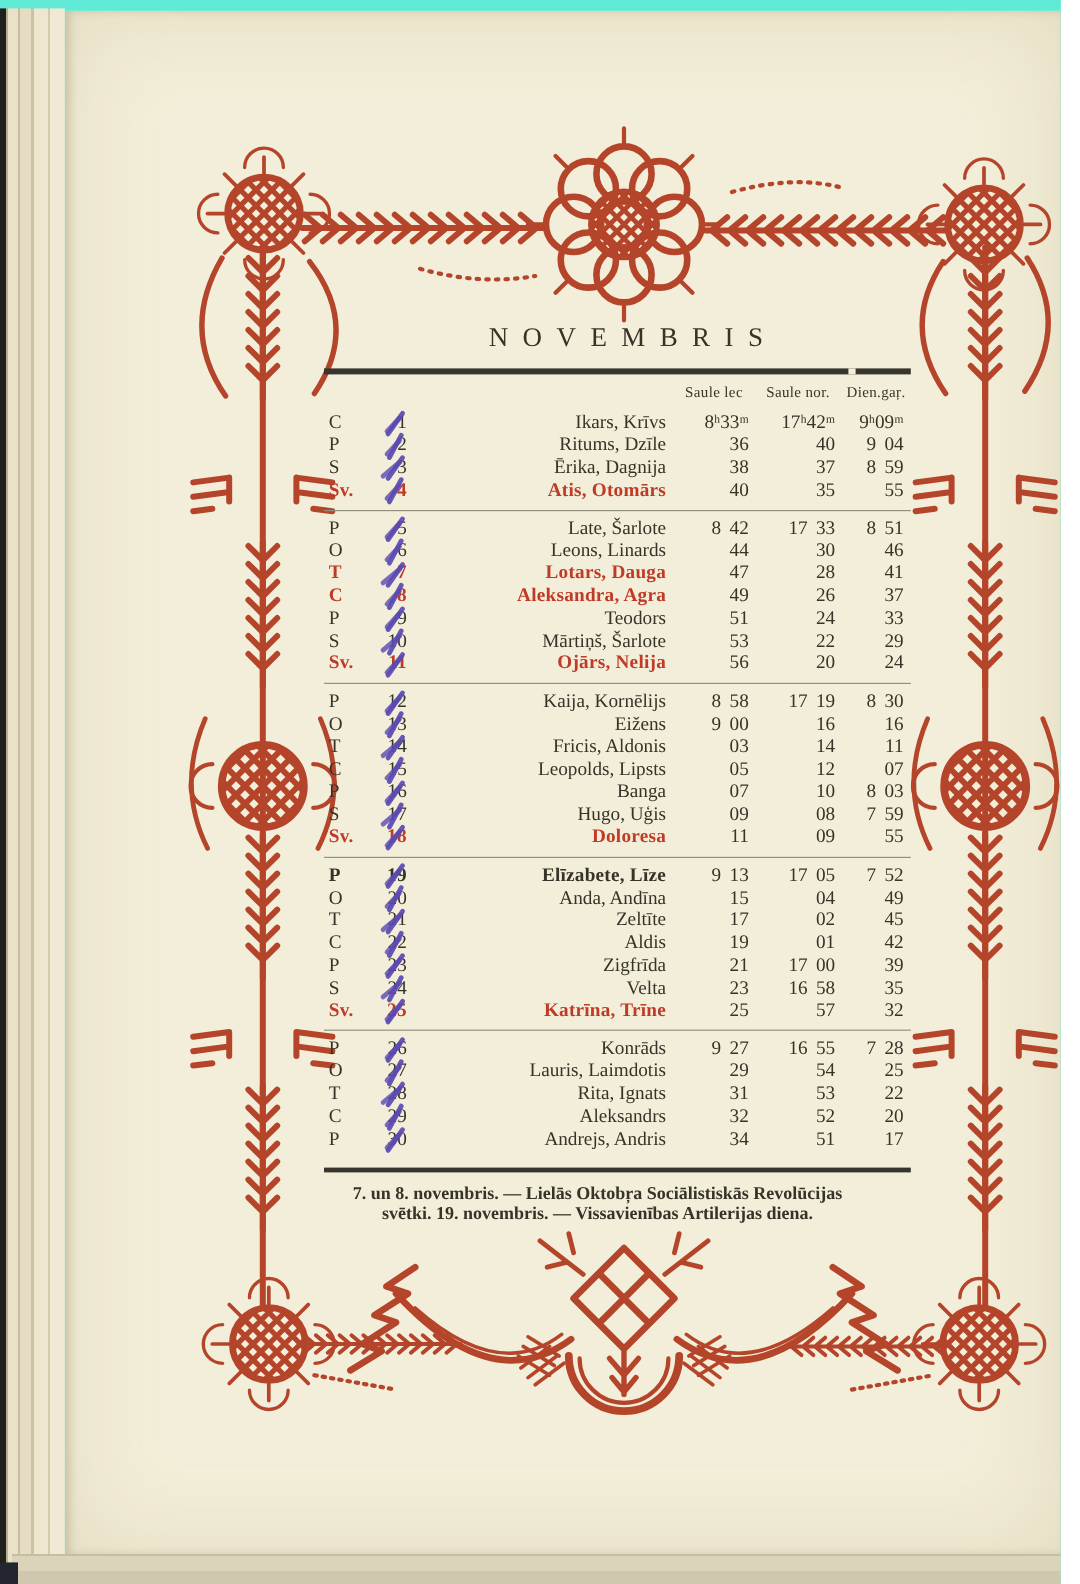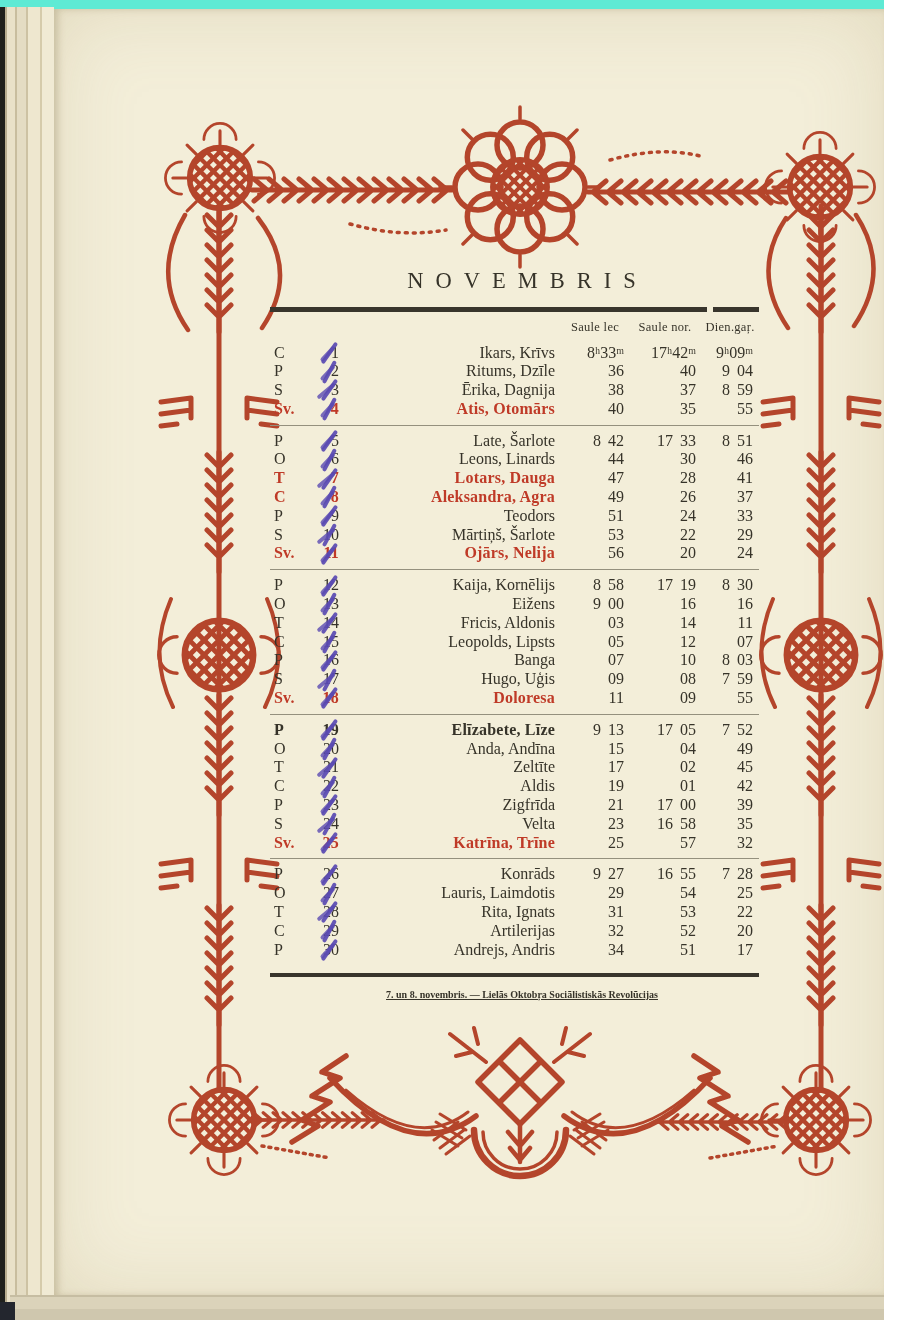--- a/index.html
+++ b/index.html
@@ -37,22 +37,22 @@
   .c-date::before{content:"";position:absolute;right:4px;top:50%;width:25px;height:4.2px;margin-top:-2px;
     background:#5a4ab2;border-radius:2px;transform:rotate(-55deg);opacity:.92;z-index:2;}
   .c-date::after{content:"";position:absolute;right:9px;top:50%;width:19px;height:3.6px;margin-top:-1px;
     background:#5a4ab2;border-radius:2px;transform:rotate(-47deg);opacity:.8;z-index:2;}
   .row:nth-child(even) .c-date::before{transform:rotate(-62deg);}
   .row:nth-child(3n) .c-date::after{transform:rotate(-40deg);width:22px;}
   .c-name{padding-left:12px;white-space:nowrap;text-align:right;}
   .c-num{text-align:right;padding-right:6px;word-spacing:3px;white-space:nowrap;}
   .hol .c-day,.hol .dn,.hol .c-name{color:#bf3a27;font-weight:700;letter-spacing:.2px;}
   .sp .c-day,.sp .dn,.sp .c-name{font-weight:700;letter-spacing:.2px;}
-  .footer{position:absolute;left:272px;top:987px;width:500px;text-align:center;font-weight:700;
-          font-size:10px;line-height:16.5px;text-decoration:underline;}
+  .footer{position:absolute;left:248px;top:987px;width:500px;text-align:center;font-weight:700;
+          font-size:15px;line-height:16.5px;}
 </style>
 </head>
 <body>
 
 <div class="screen">
   <div class="edges"></div>
   <div class="page"></div>
   <div class="bottom-strip"></div>
   <div class="corner-dark"></div>
 
@@ -407,35 +407,36 @@
     <span class="c-day">T</span>
     <span class="c-date"><i class="dn">28</i></span>
     <span class="c-name">Rita, Ignats</span>
     <span class="c-num">31</span>
     <span class="c-num">53</span>
     <span class="c-num">22</span>
   </div>
             <div class="row">
     <span class="c-day">C</span>
     <span class="c-date"><i class="dn">29</i></span>
-    <span class="c-name">Artilerijas</span>
+    <span class="c-name">Aleksandrs</span>
     <span class="c-num">32</span>
     <span class="c-num">52</span>
     <span class="c-num">20</span>
   </div>
             <div class="row">
     <span class="c-day">P</span>
     <span class="c-date"><i class="dn">30</i></span>
     <span class="c-name">Andrejs, Andris</span>
     <span class="c-num">34</span>
     <span class="c-num">51</span>
     <span class="c-num">17</span>
   </div>
           </div>
         </div>
       <div class="rule rule-bottom"></div>
     </div>
 
     <div class="footer">
       <div>7. un 8. novembris. — Lielās Oktobŗa Sociālistiskās Revolūcijas</div>
+      <div>svētki. 19. novembris. — Vissavienības Artilerijas diena.</div>
     </div>
   </div>
 </div>
 
 </body></html>

